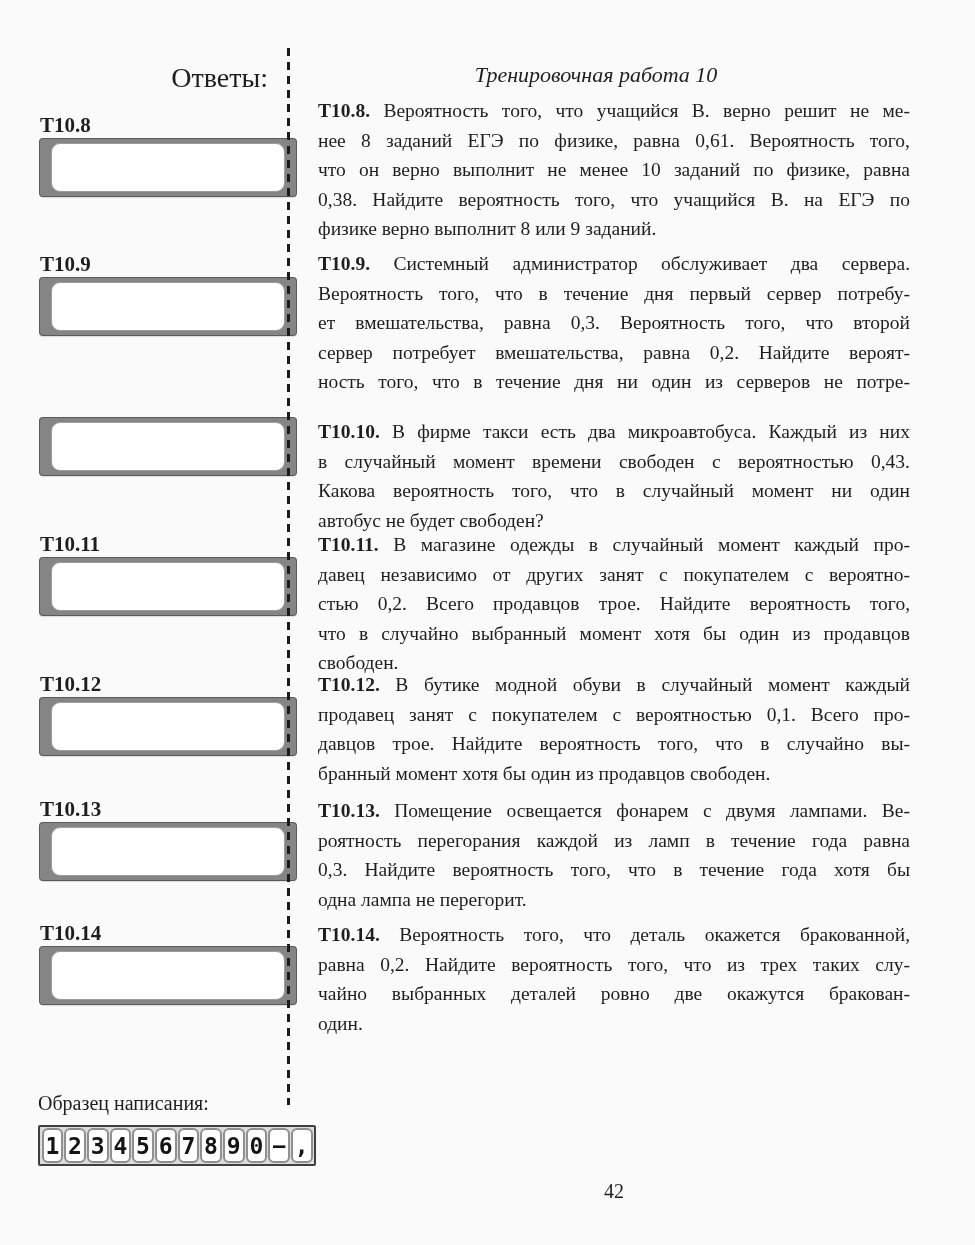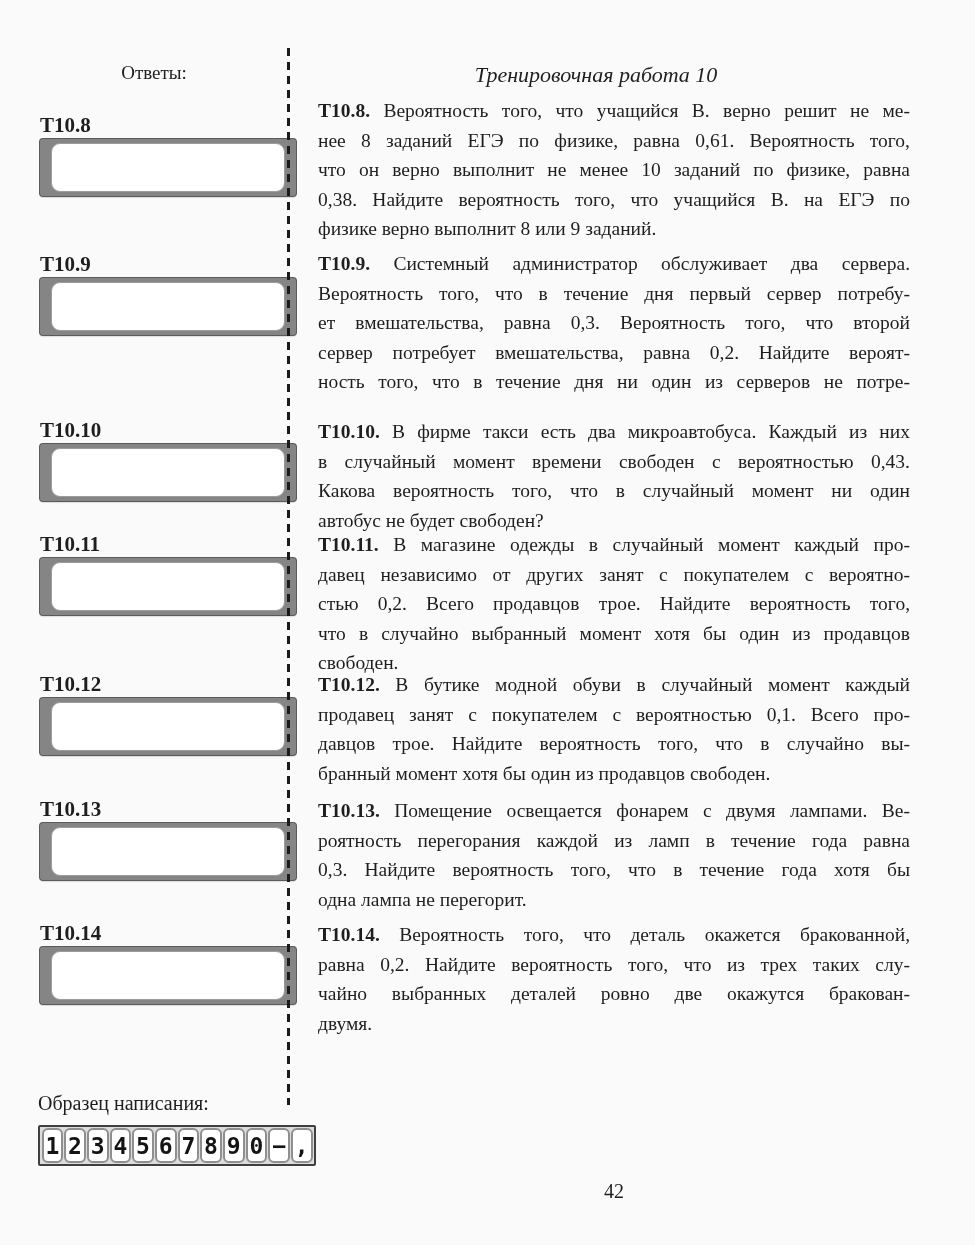--- a/index.html
+++ b/index.html
@@ -7,21 +7,21 @@
     width: 975px; height: 1245px;
     background: #fafafa;
     font-family: "Liberation Serif", serif;
     color: #1e1e1e;
   }
   .page { position: relative; width: 975px; height: 1245px; overflow: hidden; }
 
   
   .answers-title {
     position: absolute; left: 40px; top: 62px; width: 228px;
-    text-align: center; font-size: 19px;
+    text-align: right; font-size: 28px;
   }
   .ans { position: absolute; left: 40px; width: 256px; }
   .ans-label { font-weight: 700; font-size: 21px; line-height: 26px; }
   .ans-box {
     position: relative; height: 57px; margin-top: 1px;
     background: #858585; border-radius: 3px;
     box-shadow: 0 0 0 1px #5a5a5a, 0 2px 1px rgba(0,0,0,0.12);
   }
   .ans-box-inner {
     position: absolute; top: 4px; bottom: 4px; left: 11px; right: 11px;
@@ -83,21 +83,20 @@
         <div class="ans-box-inner"></div>
       </div>
   </div>
   <div class="ans" style="top:251px">
     <div class="ans-label">Т10.9</div>
     <div class="ans-box">
         <div class="ans-box-inner"></div>
       </div>
   </div>
   <div class="ans" style="top:417px">
-    <div class="ans-label">Т10.10</div>
     <div class="ans-box">
         <div class="ans-box-inner"></div>
       </div>
   </div>
   <div class="ans" style="top:531px">
     <div class="ans-label">Т10.11</div>
     <div class="ans-box">
         <div class="ans-box-inner"></div>
       </div>
   </div>
@@ -166,21 +165,21 @@
     <div class="pline"><b>Т10.13.</b> <span>Помещение освещается фонарем с двумя лампами. Ве-</span></div>
     <div class="pline">роятность перегорания каждой из ламп в течение года равна</div>
     <div class="pline">0,3. Найдите вероятность того, что в течение года хотя бы</div>
     <div class="pline last">одна лампа не перегорит.</div>
   </div>
 
   <div class="problem" style="top:920px">
     <div class="pline"><b>Т10.14.</b> <span>Вероятность того, что деталь окажется бракованной,</span></div>
     <div class="pline">равна 0,2. Найдите вероятность того, что из трех таких слу-</div>
     <div class="pline">чайно выбранных деталей ровно две окажутся бракован-</div>
-    <div class="pline last">двумя.</div>
+    <div class="pline last">один.</div>
   </div>
 
   <div class="sample-label">Образец написания:</div>
   <div class="sample-strip">
     <div class="sample-cell">1</div>
     <div class="sample-cell">2</div>
     <div class="sample-cell">3</div>
     <div class="sample-cell">4</div>
     <div class="sample-cell">5</div>
     <div class="sample-cell">6</div>

